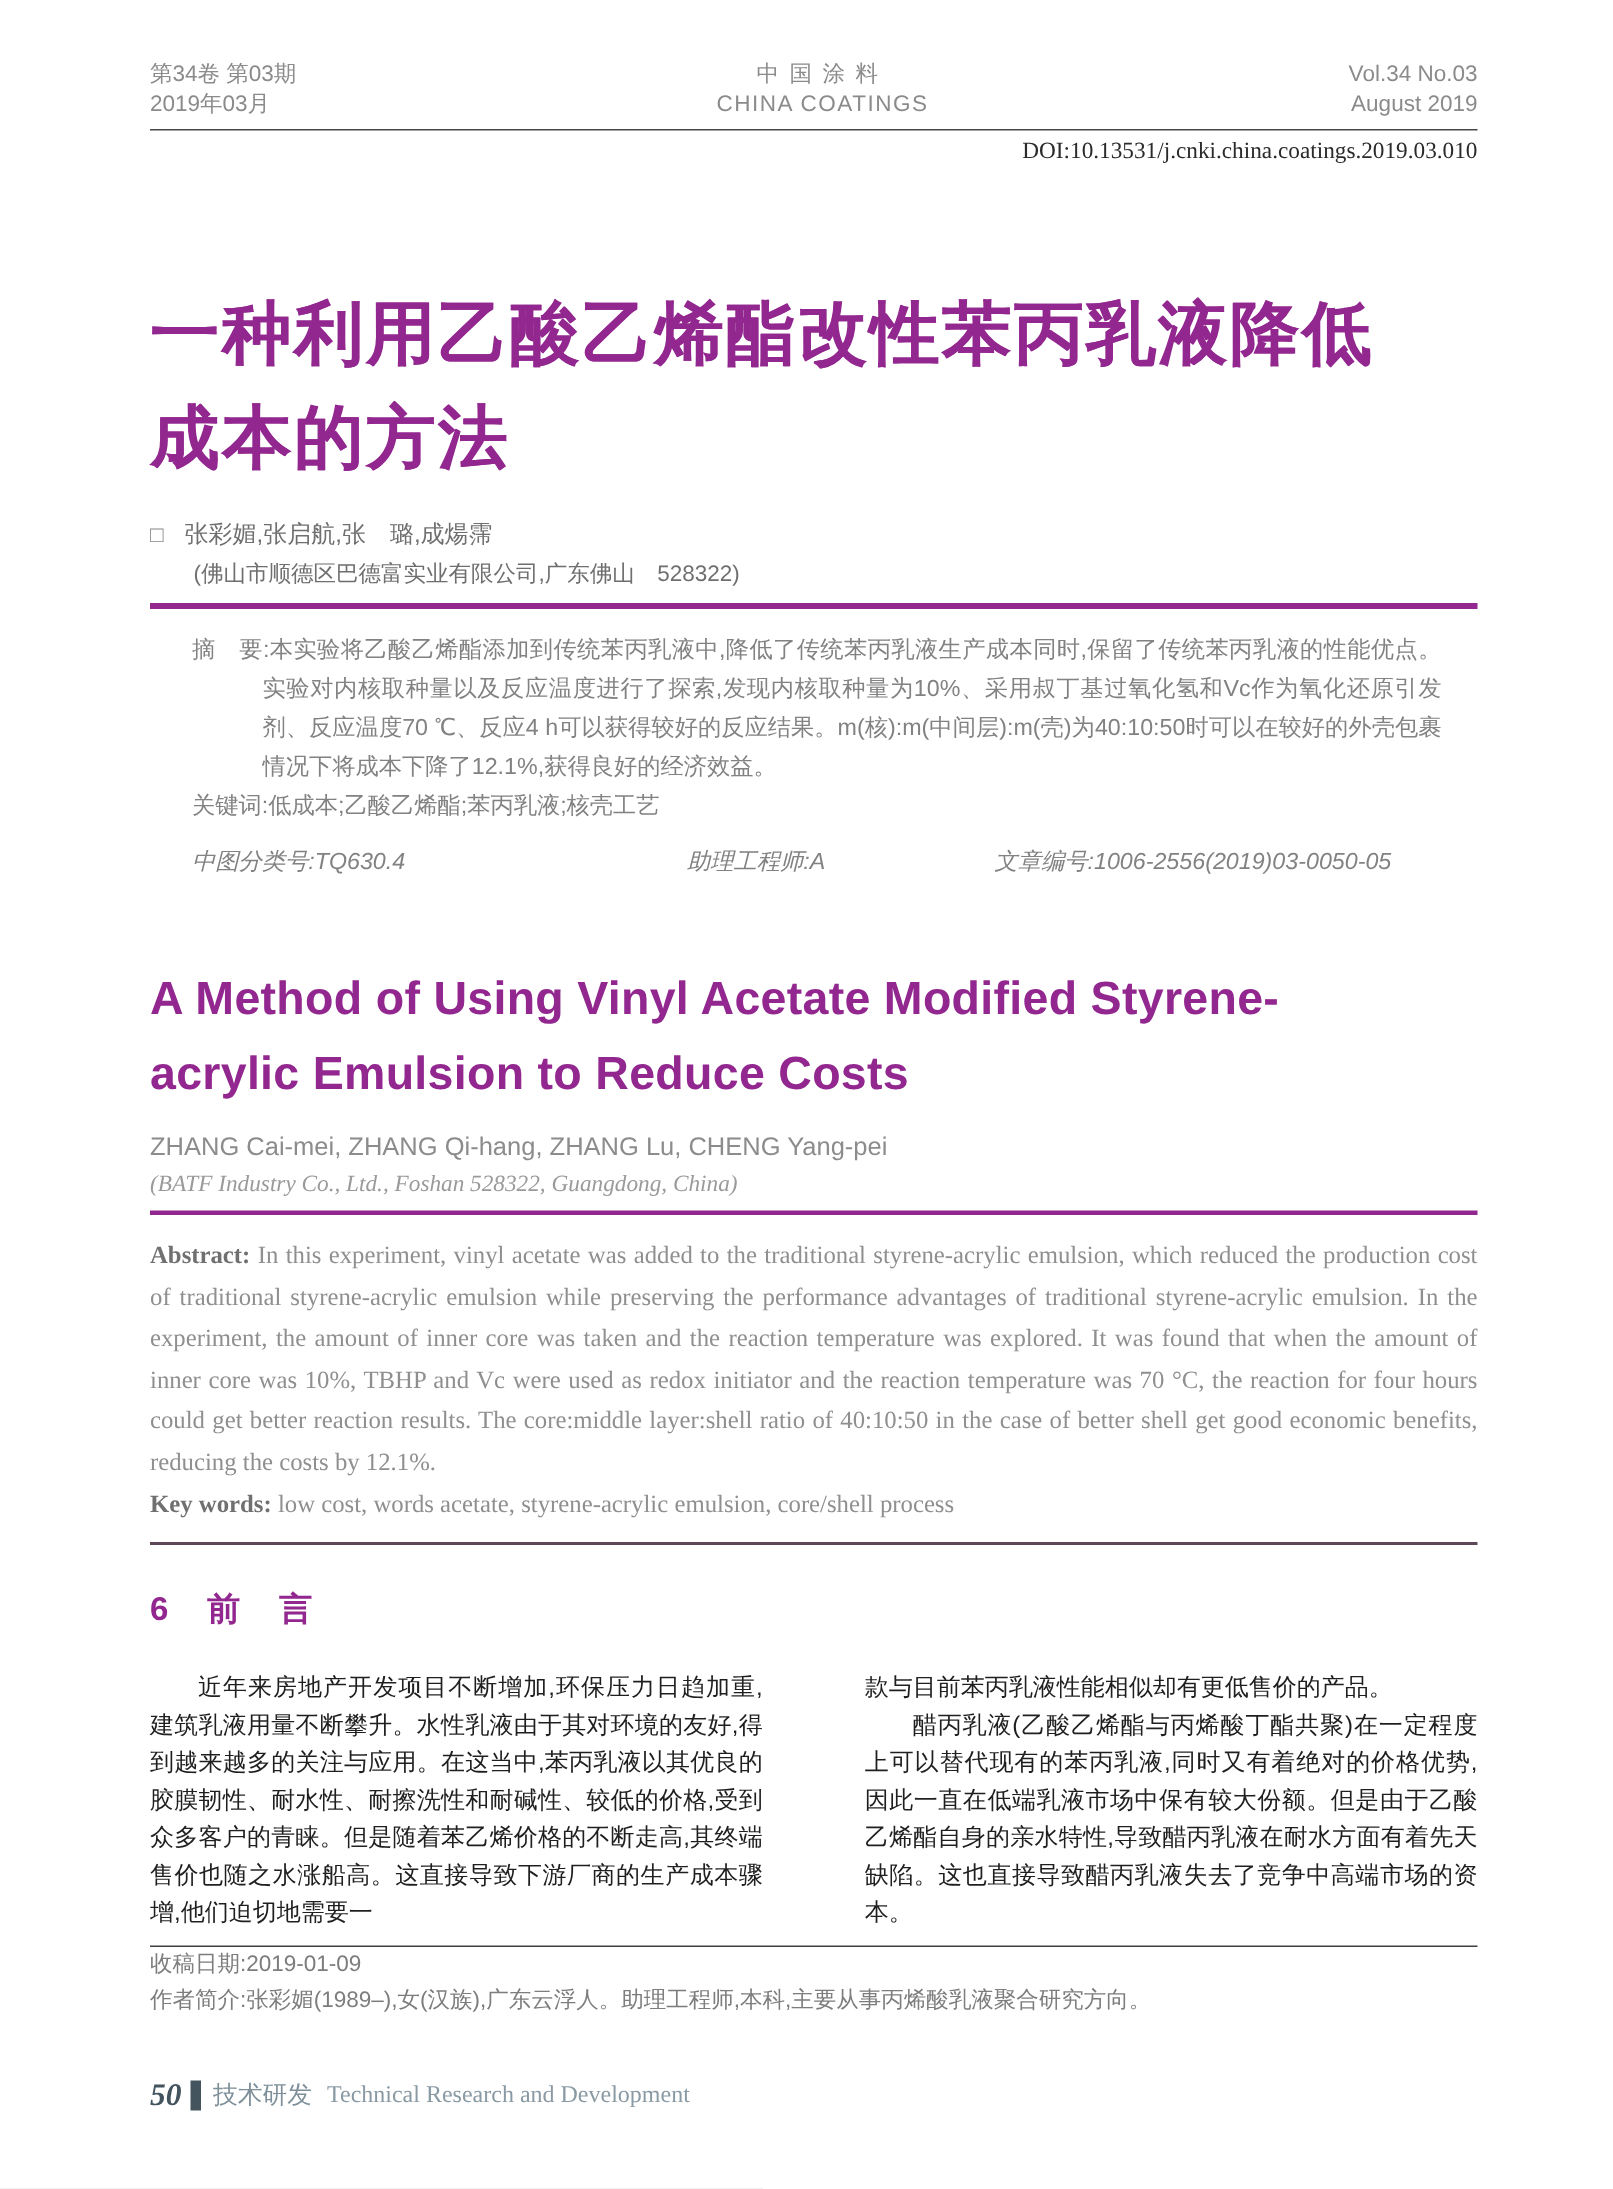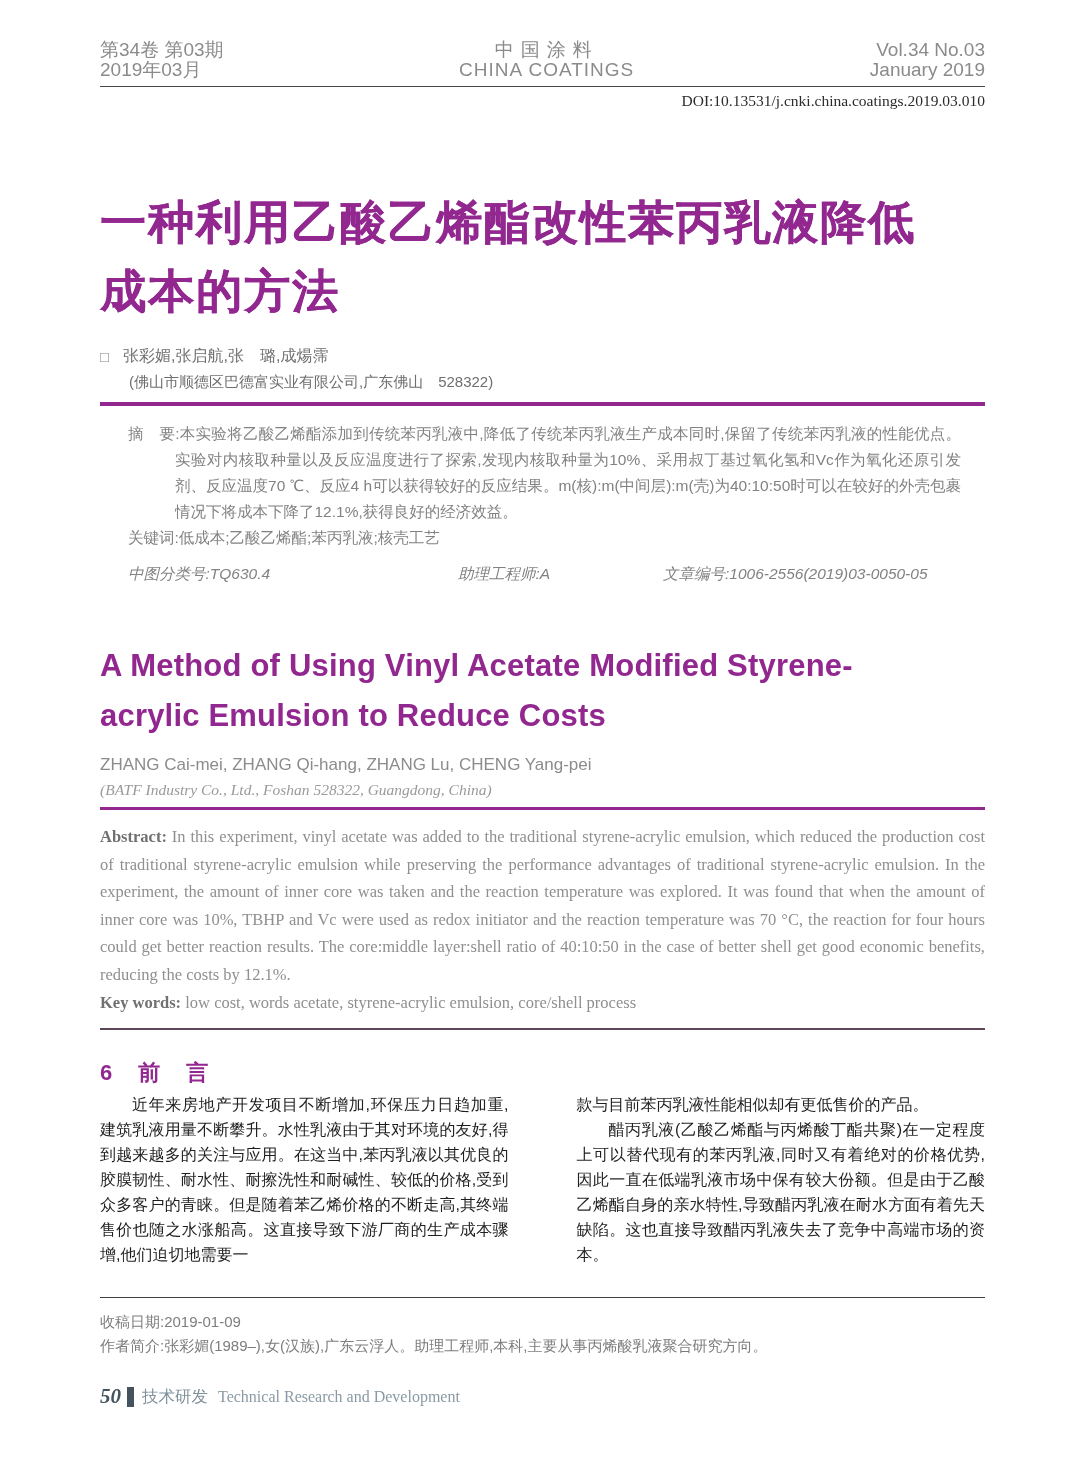--- a/index.html
+++ b/index.html
@@ -9,21 +9,21 @@
     background:#ffffff;
     margin:0 auto;
     font-family:"Liberation Sans",sans-serif;
     overflow:hidden;
     box-sizing:border-box;
   }
   .content{padding:40px 90px 0 100px;}
 
   
   .jheader{display:flex;justify-content:space-between;align-items:flex-start;
-    color:#8b8b8b;font-size:19px;line-height:20px;
+    color:#8b8b8b;font-size:15px;line-height:20px;
     border-bottom:1px solid #474747;padding-bottom:6px;}
   .jheader .hc{text-align:center;letter-spacing:7px;}
   .jheader .hc .en{letter-spacing:1px;}
   .jheader .hr{text-align:right;}
   .doi-line{font-family:"Liberation Serif",serif;color:#2b2b2b;font-size:15.5px;margin-top:5px;text-align:right;}
 
   
   .title-cn{
     margin-top:78px;
     max-width:845px;
@@ -57,30 +57,30 @@
   .rule-purple-mid{margin-top:8px;height:3px;background:#92278f;}
   .abs-en{margin-top:13px;color:#8f8f8f;font-size:16.5px;line-height:27.5px;text-align:justify;
     font-family:"Liberation Serif",serif;}
   .abs-en b,.kw-en b{color:#707070;}
   .kw-en{margin-top:1px;color:#8f8f8f;font-size:16.5px;line-height:27px;font-family:"Liberation Serif",serif;
     padding-bottom:12px;border-bottom:2px solid #5e4659;}
 
   
   .section0{position:absolute;left:100px;right:90px;top:1058px;}
   .sec-heading{color:#92278f;font-size:22px;font-weight:bold;letter-spacing:2px;}
-  .columns{display:flex;margin-top:4px;gap:48px;}
+  .columns{display:flex;margin-top:25px;gap:48px;}
   .col{width:50%;color:#1f1f1f;font-size:16px;line-height:25px;text-align:justify;}
   .col-l{padding-right:10px;}
   .col-r{padding-left:10px;}
   .col p{margin:0;}
   .col p.indent{text-indent:2em;}
 
   
   .footnote{position:absolute;left:100px;right:90px;top:1297px;border-top:1px solid #3f3f3f;
-    padding-top:12px;color:#7d7d7d;font-size:15px;line-height:24px;}
+    padding-top:0;color:#7d7d7d;font-size:15px;line-height:24px;}
 
   
   .pfooter{position:absolute;left:100px;top:1384px;display:flex;align-items:center;}
   .pfooter .num{font-family:"Liberation Serif",serif;font-style:italic;font-weight:bold;
     font-size:21px;color:#44545f;}
   .pfooter .bar{width:7px;height:20px;background:#44545f;margin:0 8px 0 6px;}
   .pfooter .cn{color:#7f909b;font-size:16.5px;margin-right:10px;}
   .pfooter .en{color:#8a9aa4;font-size:16px;font-family:Liberation Serif, serif;}
 </style>
 </head>
@@ -93,21 +93,21 @@
       <div class="hl">
         <div>第34卷 第03期</div>
         <div>2019年03月</div>
       </div>
       <div class="hc">
         <div>中国涂料</div>
         <div class="en">CHINA COATINGS</div>
       </div>
       <div class="hr">
         <div>Vol.34  No.03</div>
-        <div>January  2019</div>
+        <div>August  2019</div>
       </div>
     </div>
 
     <div class="doi-line">DOI:10.13531/j.cnki.china.coatings.2019.03.010</div>
 
     <h1 class="title-cn" style="margin:78px 0 0 0;">一种利用乙酸乙烯酯改性苯丙乳液降低成本的方法</h1>
 
     <div class="authors-row">
       <span class="marker">□</span>
       <span>张彩媚,张启航,张　璐,成煬霈</span>

